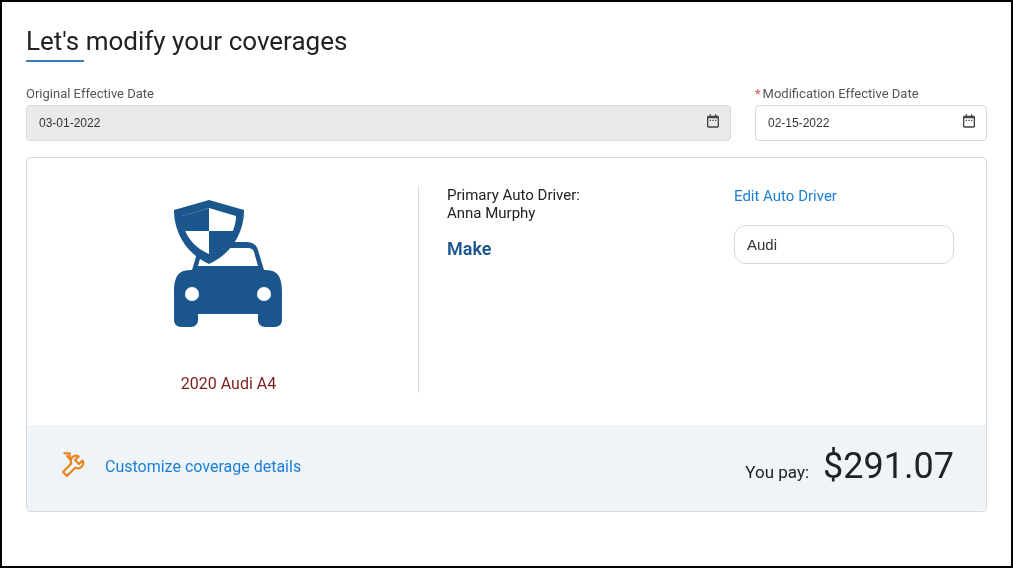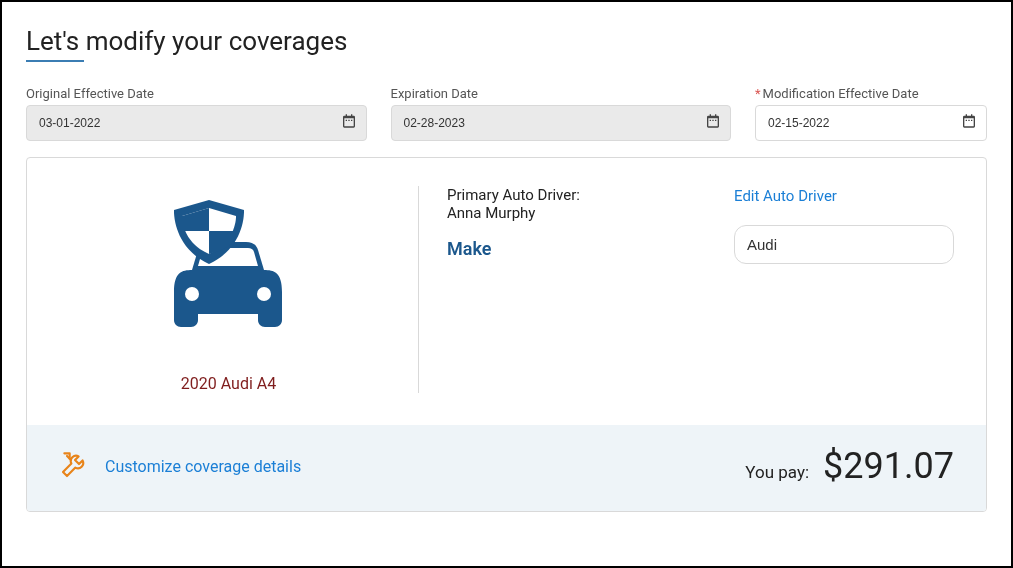--- a/index.html
+++ b/index.html
@@ -184,31 +184,20 @@
       <div class="date-input-wrap">
         <input class="date-input readonly" type="text" readonly="" value="03-01-2022" style="">
         <span class="calendar-icon">
           <svg width="16" height="16" viewBox="0 0 24 24" fill="currentColor">
               <path d="M7 2v2H5a2 2 0 0 0-2 2v14a2 2 0 0 0 2 2h14a2 2 0 0 0 2-2V6a2 2 0 0 0-2-2h-2V2h-2v2H9V2H7zm12 6v12H5V8h14zM7 10h2v2H7v-2zm4 0h2v2h-2v-2zm4 0h2v2h-2v-2z"></path>
             </svg>
         </span>
       </div>
     </div>
 
-    <div class="field-group">
-      <label class="field-label">Expiration Date</label>
-      <div class="date-input-wrap">
-        <input class="date-input readonly" type="text" readonly="" value="02-28-2023" style="">
-        <span class="calendar-icon">
-          <svg width="16" height="16" viewBox="0 0 24 24" fill="currentColor">
-              <path d="M7 2v2H5a2 2 0 0 0-2 2v14a2 2 0 0 0 2 2h14a2 2 0 0 0 2-2V6a2 2 0 0 0-2-2h-2V2h-2v2H9V2H7zm12 6v12H5V8h14zM7 10h2v2H7v-2zm4 0h2v2h-2v-2zm4 0h2v2h-2v-2z"></path>
-            </svg>
-        </span>
-      </div>
-    </div>
 
     <div class="field-group small">
       <label class="field-label"><span class="required-star">*</span><span>Modification Effective Date</span></label>
       <div class="date-input-wrap">
         <input class="date-input" type="text" value="02-15-2022" style="">
         <span class="calendar-icon">
           <svg width="16" height="16" viewBox="0 0 24 24" fill="currentColor">
               <path d="M7 2v2H5a2 2 0 0 0-2 2v14a2 2 0 0 0 2 2h14a2 2 0 0 0 2-2V6a2 2 0 0 0-2-2h-2V2h-2v2H9V2H7zm12 6v12H5V8h14zM7 10h2v2H7v-2zm4 0h2v2h-2v-2zm4 0h2v2h-2v-2z"></path>
             </svg>
         </span>

